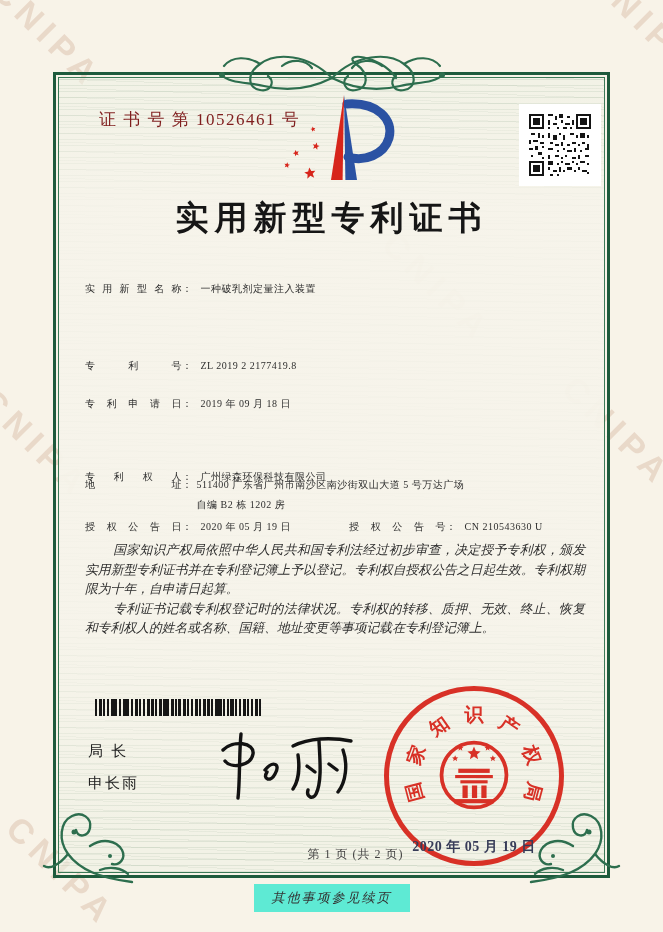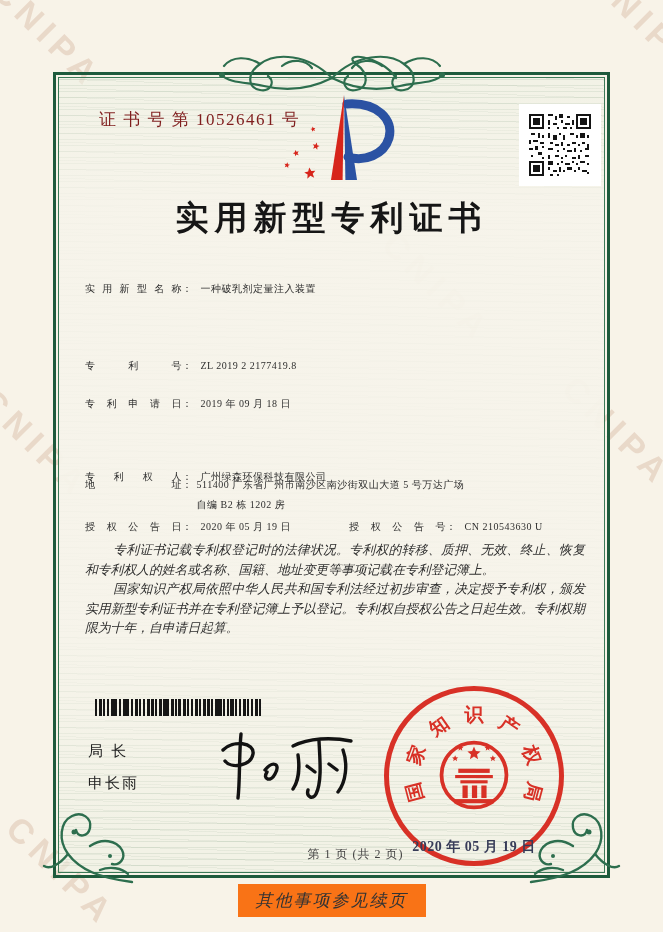--- a/index.html
+++ b/index.html
@@ -52,22 +52,22 @@
   .sig{position:absolute;left:205px;top:722px;z-index:4;}
   
   .seal{position:absolute;left:384px;top:686px;width:170px;height:170px;border:5px solid #d7251b;
         border-radius:50%;z-index:6;opacity:0.94;}
   .seal-char{position:absolute;left:50%;top:50%;font-size:19px;font-weight:700;color:#d7251b;}
   .seal-emblem{position:absolute;left:50%;top:40px;transform:translateX(-50%);}
   .seal-date{position:absolute;left:0;right:0;bottom:5px;text-align:center;font-size:14px;
              color:#2c3150;letter-spacing:0.5px;font-weight:700;}
   .pagenum{position:absolute;left:0;top:846px;width:100%;text-align:center;font-size:12px;
            color:#3f3f3f;letter-spacing:1px;z-index:4;padding-left:24px;}
-  .cont-note{position:absolute;left:50%;top:884px;transform:translateX(-50%);background:#f97316;
-             padding:5px 18px;font-size:17px;font-style:italic;color:#333;letter-spacing:2px;z-index:7;white-space:nowrap;}
+  .cont-note{position:absolute;left:50%;top:884px;transform:translateX(-50%);background:#5eead4;
+             padding:5px 18px;font-size:13px;font-style:italic;color:#333;letter-spacing:2px;z-index:7;white-space:nowrap;}
 </style>
 </head>
 <body>
 
 <div class="page">
 
   <span class="wm" style="left:-22px;top:14px;">CNIPA</span>
   <span class="wm" style="left:575px;top:2px;">CNIPA</span>
   <span class="wm" style="left:-34px;top:424px;">CNIPA</span>
   <span class="wm" style="left:368px;top:268px;">CNIPA</span>
@@ -170,22 +170,22 @@
     <span class="flabel">专利权人</span><span class="colon">：</span><span class="fvalue">广州绿森环保科技有限公司</span>
   </div>
   <div class="field" style="top:475px;">
     <span class="flabel">地址</span><span class="colon">：</span><span class="addr-lines"><span>511400 广东省广州市南沙区南沙街双山大道 5 号万达广场</span><br><span>自编 B2 栋 1202 房</span></span>
   </div>
   <div class="field" style="top:517px;">
     <span class="flabel">授权公告日</span><span class="colon">：</span><span class="fvalue">2020 年 05 月 19 日</span><span class="flabel gap2">授权公告号</span><span class="colon">：</span><span class="fvalue">CN 210543630 U</span>
   </div>
 
   <div class="paras">
+    <p>国家知识产权局依照中华人民共和国专利法经过初步审查，决定授予专利权，颁发实用新型专利证书并在专利登记簿上予以登记。专利权自授权公告之日起生效。专利权期限为十年，自申请日起算。</p>
     <p>专利证书记载专利权登记时的法律状况。专利权的转移、质押、无效、终止、恢复和专利权人的姓名或名称、国籍、地址变更等事项记载在专利登记簿上。</p>
-    <p>国家知识产权局依照中华人民共和国专利法经过初步审查，决定授予专利权，颁发实用新型专利证书并在专利登记簿上予以登记。专利权自授权公告之日起生效。专利权期限为十年，自申请日起算。</p>
   </div>
 
   <div class="barcode"></div>
 
   <div class="officer t">局 长</div>
   <div class="officer n">申长雨</div>
   <svg class="sig" width="160" height="88" viewBox="0 0 160 88">
     <g stroke="#121212" fill="none" stroke-width="3.4" stroke-linecap="round" stroke-linejoin="round">
       <path d="M36,12 C34,32 35,60 33,76"></path>
       <path d="M18,28 C28,18 50,20 48,32 C46,44 26,47 20,39"></path>

